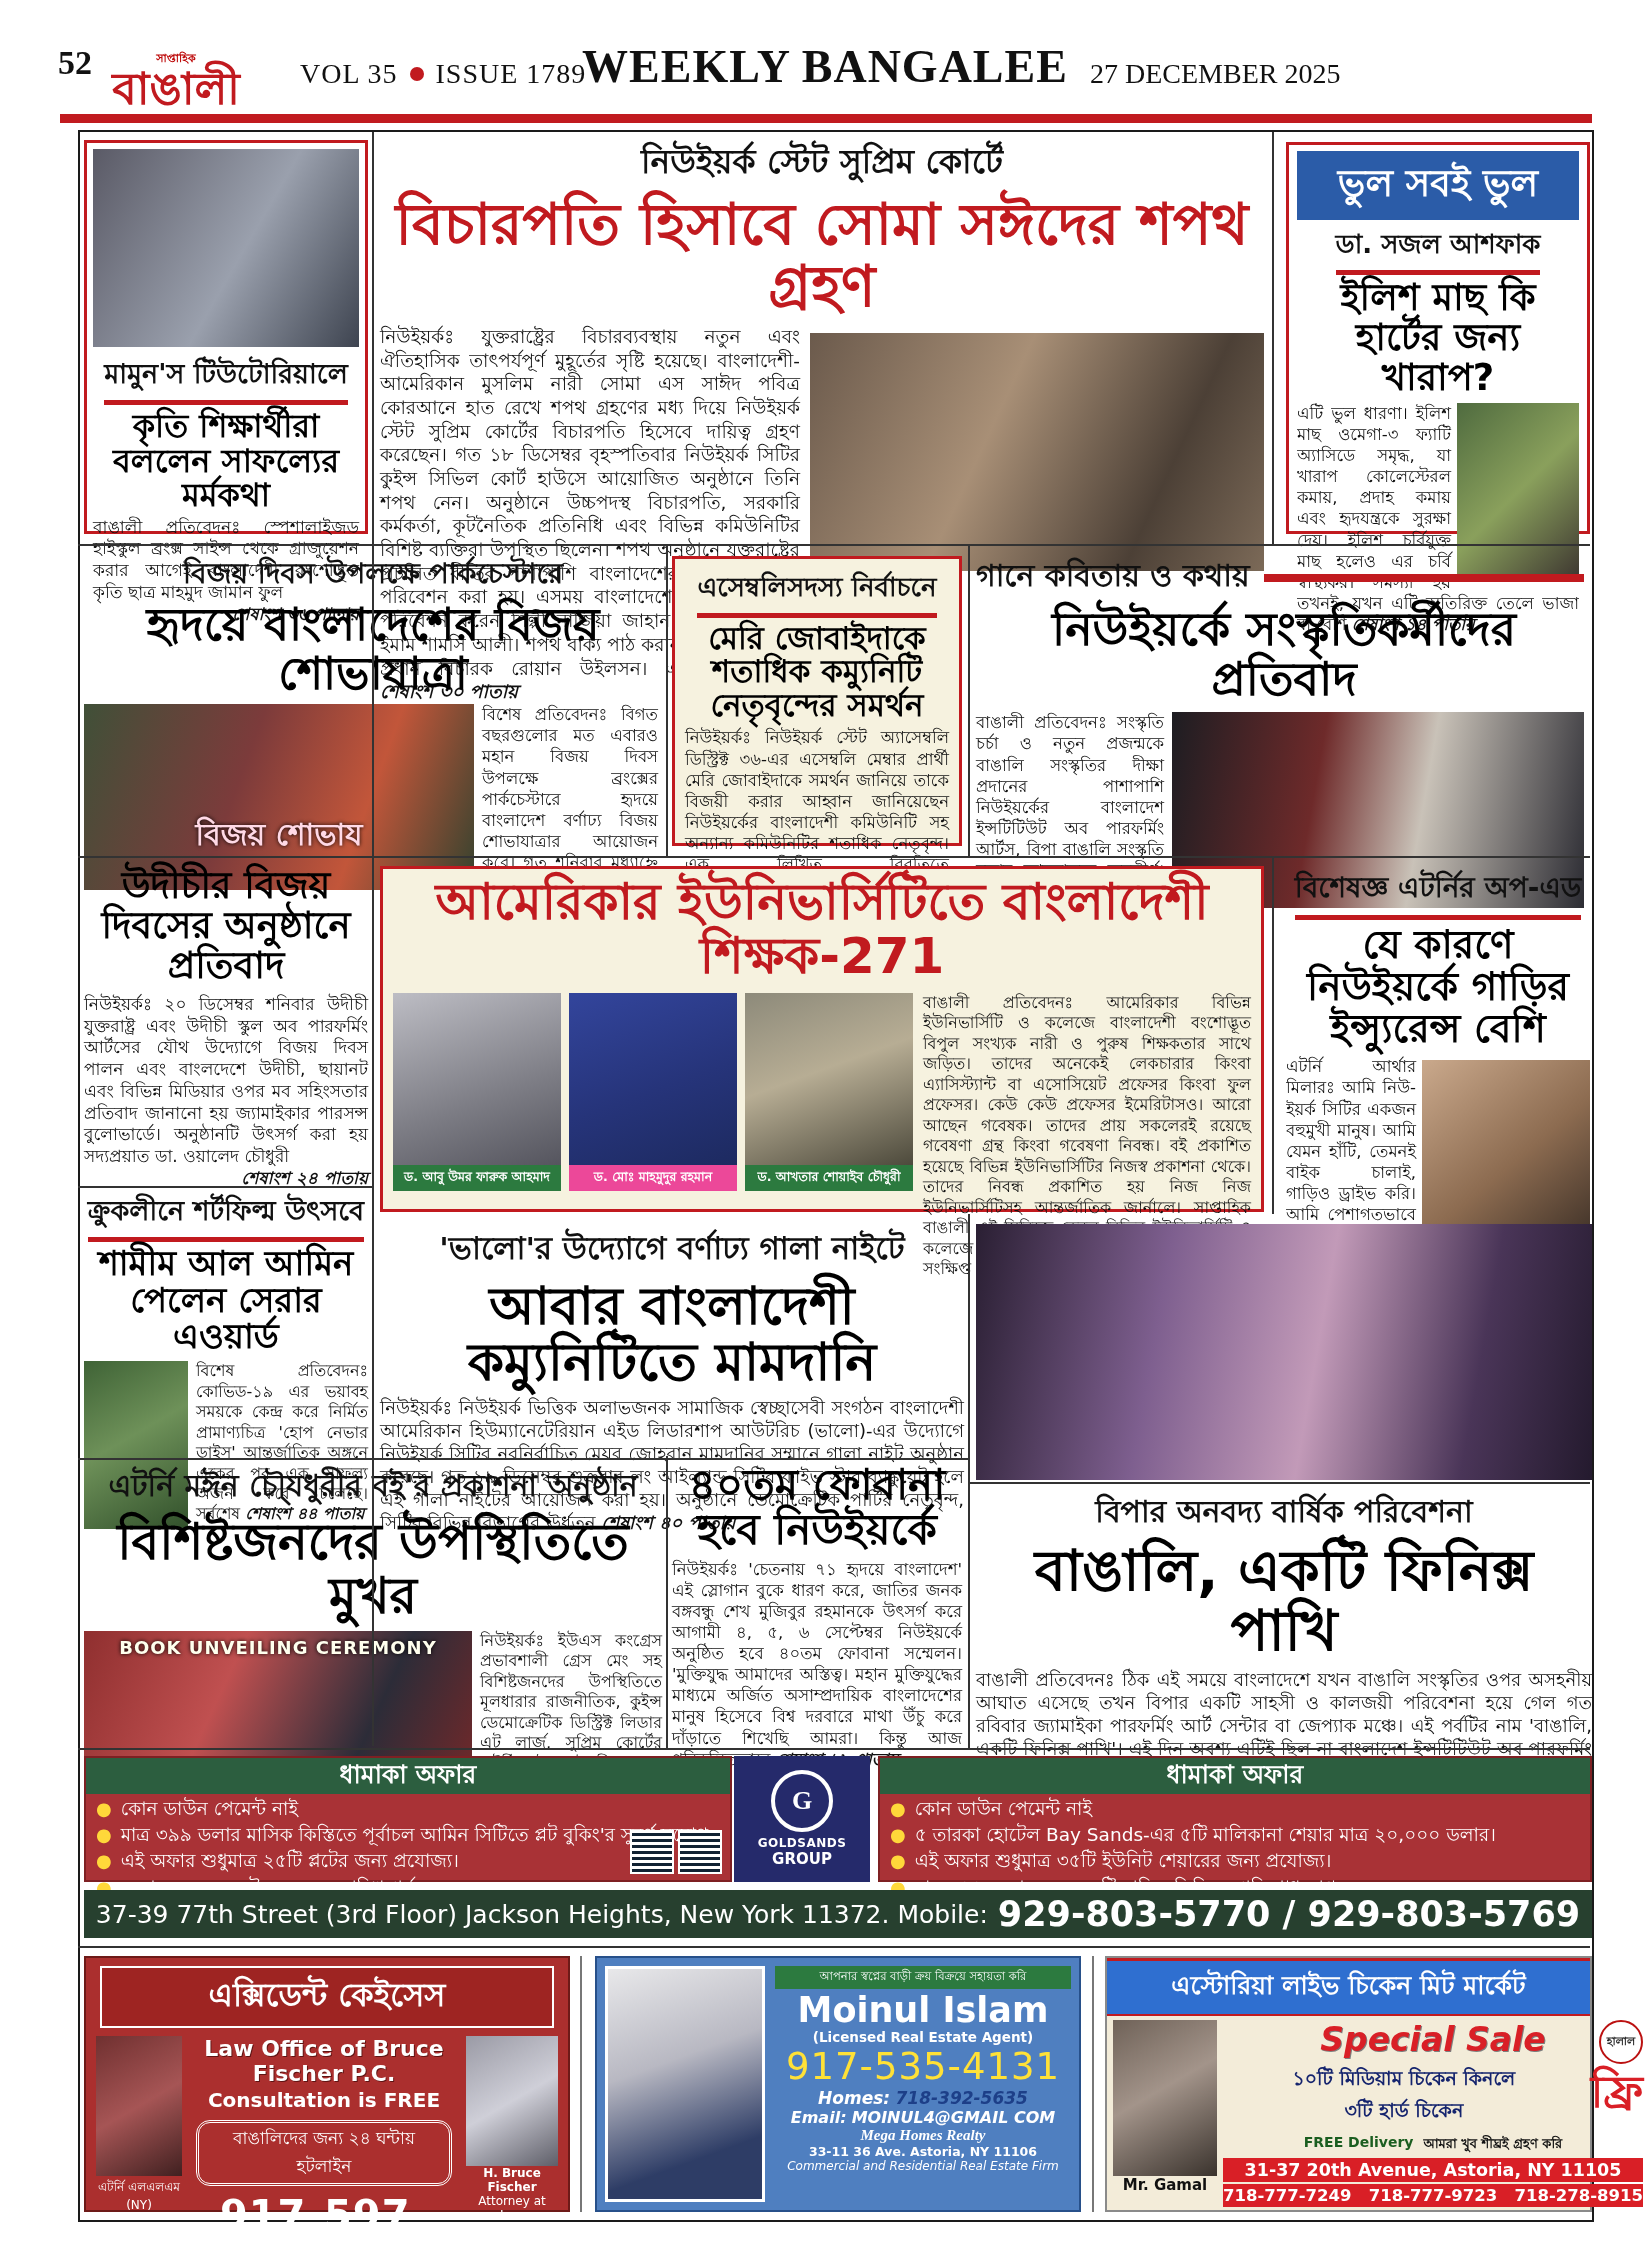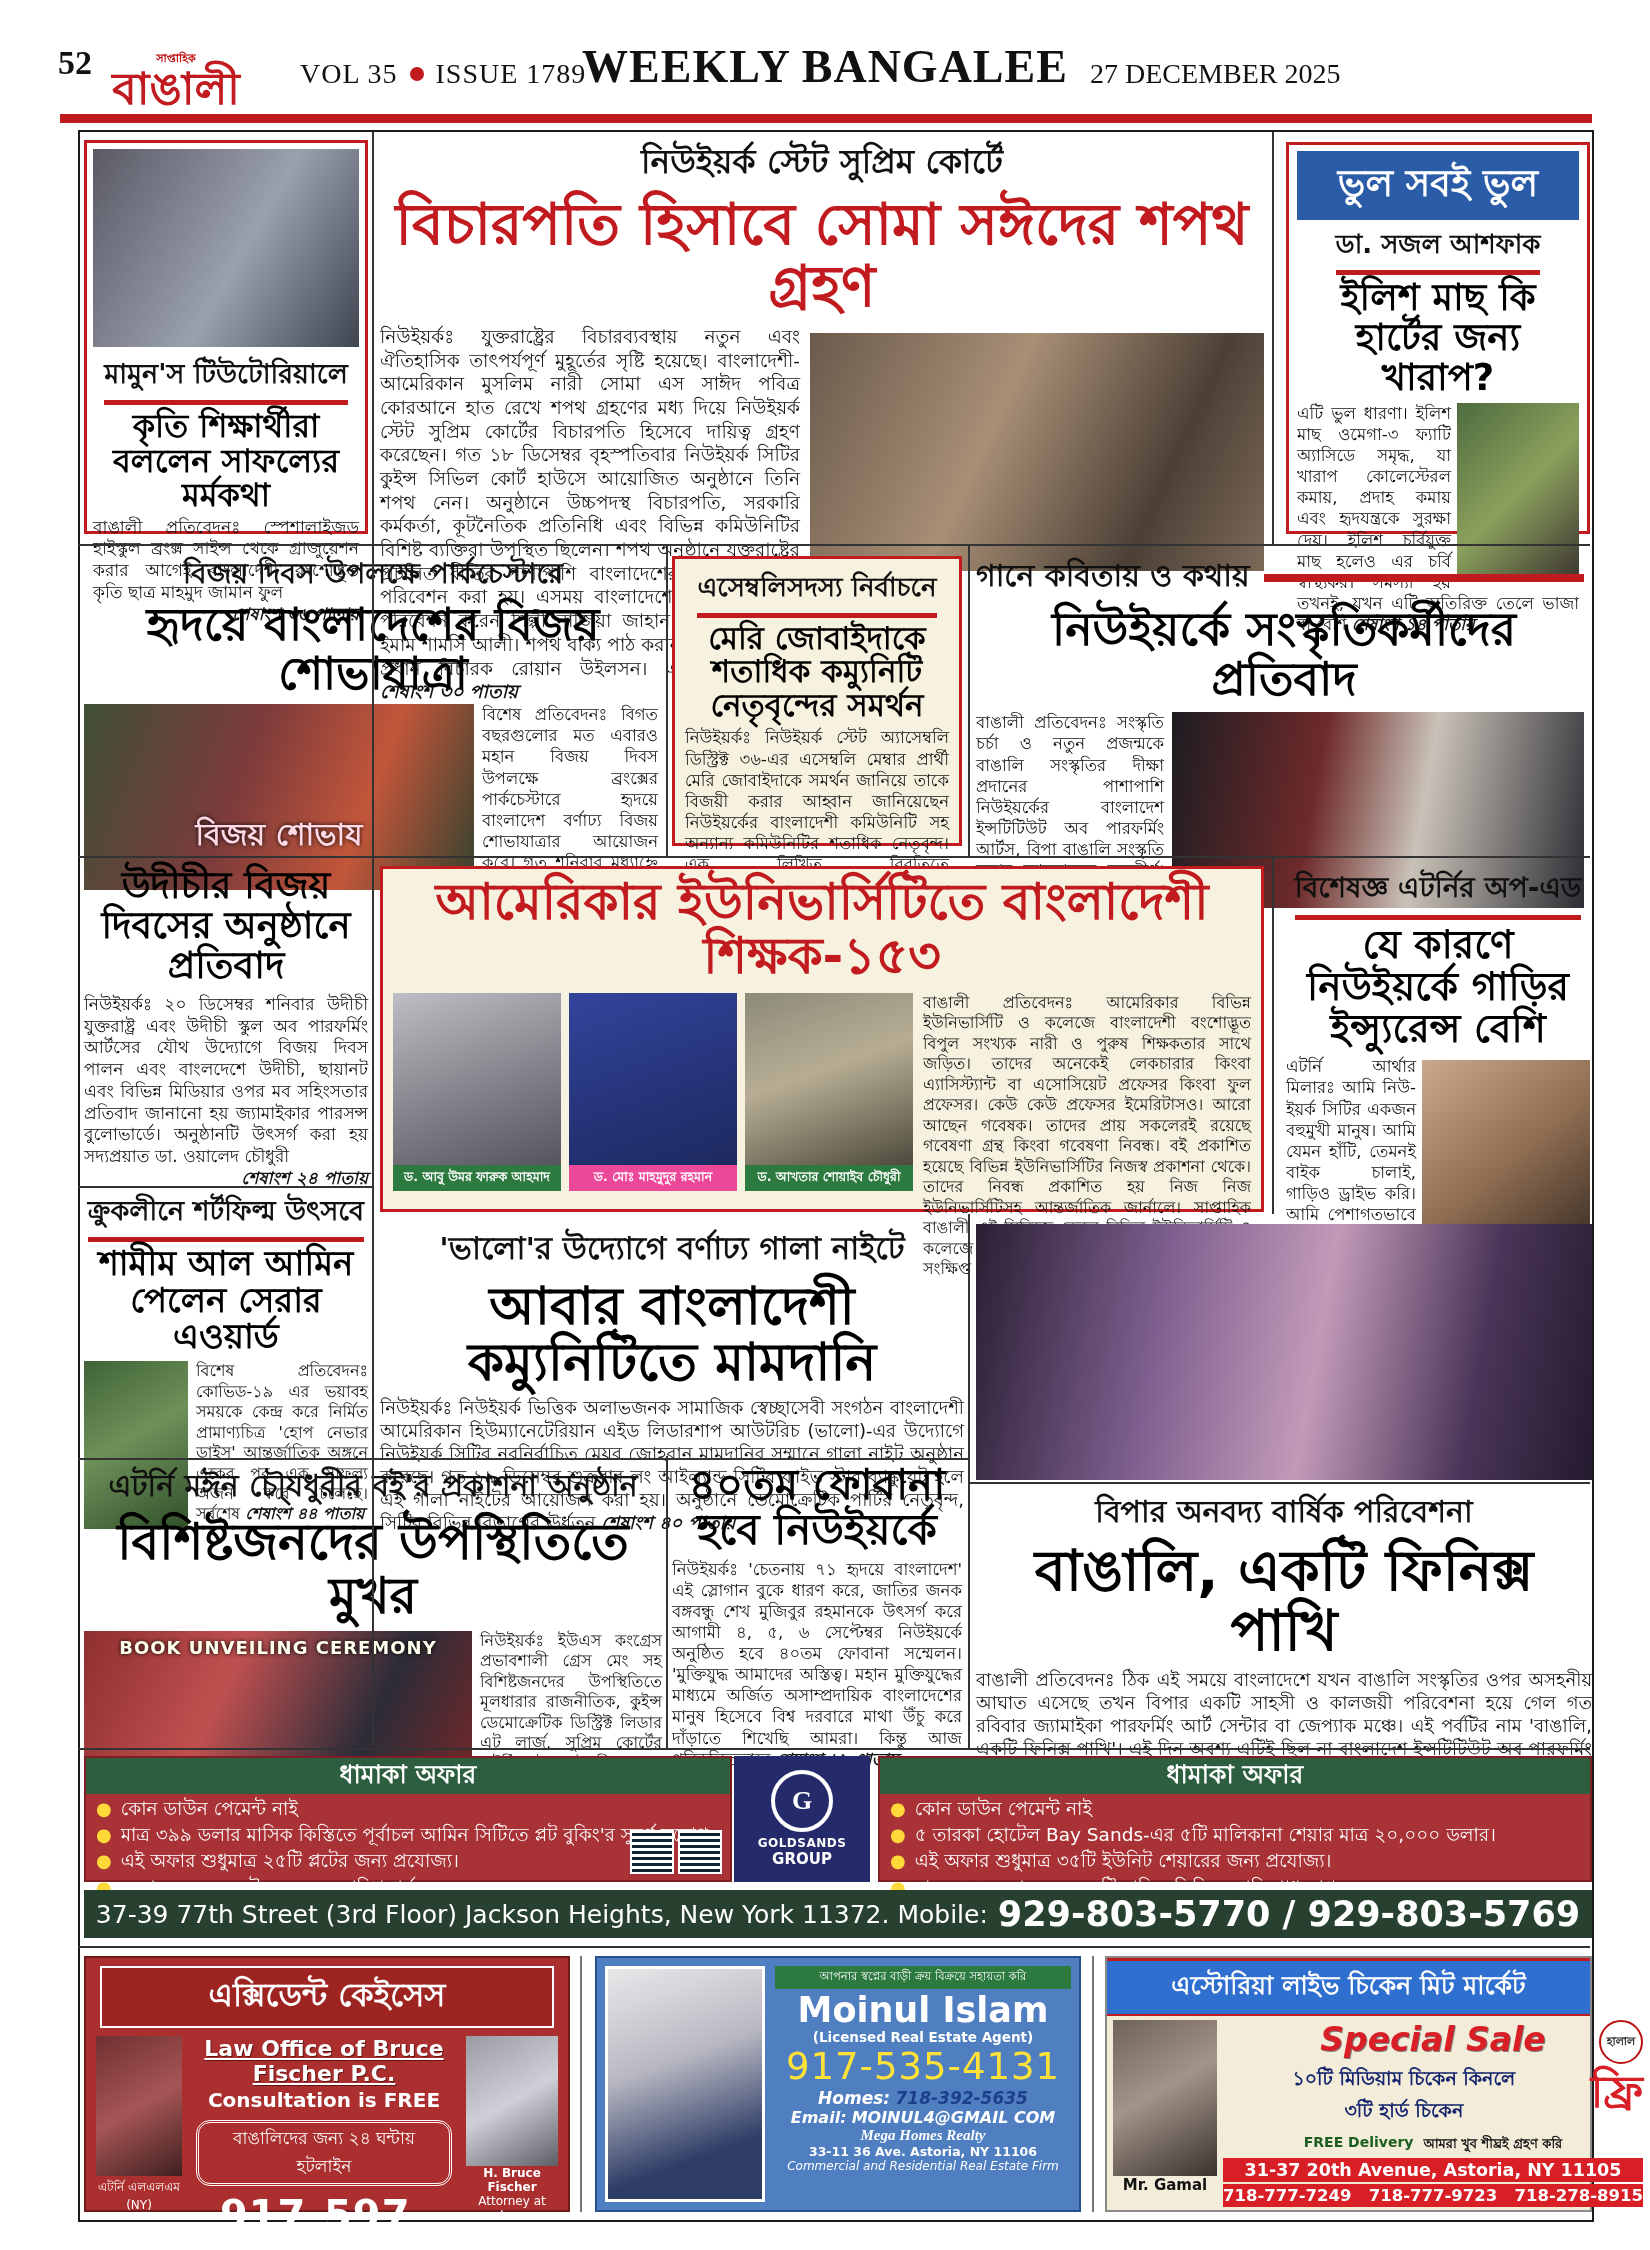--- a/index.html
+++ b/index.html
@@ -154,21 +154,21 @@
 
   <div class="abs" style="left:84px;top:866px;width:284px;height:316px;">
     <div class="headline" style="font-size:37px;">উদীচীর বিজয় দিবসের অনুষ্ঠানে প্রতিবাদ</div>
     <div class="body-txt" style="font-size:17px;margin-top:8px;">
       <span>নিউইয়র্কঃ ২০ ডিসেম্বর শনিবার উদীচী যুক্তরাষ্ট্র এবং উদীচী স্কুল অব পারফর্মিং আর্টসের যৌথ উদ্যোগে বিজয় দিবস পালন এবং বাংলদেশে উদীচী, ছায়ানট এবং বিভিন্ন মিডিয়ার ওপর মব সহিংসতার প্রতিবাদ জানানো হয় জ্যামাইকার পারসন্স বুলোভার্ডে। অনুষ্ঠানটি উৎসর্গ করা হয় সদ্যপ্রয়াত ডা. ওয়ালেদ চৌধুরী</span>
       <span class="cont" style="float:right;">শেষাংশ ২৪ পাতায়</span>
     </div>
   </div>
 
   <div class="abs creambox" style="left:380px;top:866px;width:884px;height:346px;padding:6px 10px;box-sizing:border-box;">
-    <div class="headline hl-red" style="font-size:50px;">আমেরিকার ইউনিভার্সিটিতে বাংলাদেশী শিক্ষক-১৫৩</div>
+    <div class="headline hl-red" style="font-size:50px;">আমেরিকার ইউনিভার্সিটিতে বাংলাদেশী শিক্ষক-271</div>
     <div style="display:flex;gap:10px;margin-top:10px;">
       <div style="display:flex;gap:8px;">
         <div>
           <div class="photo" style="width:168px;height:172px;background:linear-gradient(160deg,#bdbdc4,#7d7d85 60%,#55555e);"></div>
           <div style="background:#2c7a3f;color:#fff;font-size:12.5px;font-weight:bold;text-align:center;padding:3px 1px;">ড. আবু উমর ফারুক আহমাদ</div>
         </div>
         <div>
           <div class="photo" style="width:168px;height:172px;background:linear-gradient(160deg,#33459c,#26347a 55%,#1d2a60);"></div>
           <div style="background:#ec4899;color:#fff;font-size:12.5px;font-weight:bold;text-align:center;padding:3px 1px;">ড. মোঃ মাহমুদুর রহমান</div>
         </div>
@@ -308,21 +308,21 @@
   <div class="abs hline" style="left:78px;top:1946px;width:1512px;"></div>
 
   <div class="abs acc" style="left:84px;top:1956px;width:486px;height:256px;box-sizing:border-box;">
     <div class="acchead">এক্সিডেন্ট কেইসেস</div>
     <div style="display:flex;gap:8px;padding:4px 10px;">
       <div style="width:86px;">
         <div class="photo" style="width:86px;height:140px;background:linear-gradient(150deg,#703030,#a65555 50%,#402020);"></div>
         <div class="small" style="text-align:center;margin-top:2px;">এটর্নি এলএলএম (NY)</div>
       </div>
       <div style="flex:1;text-align:center;">
-        <div style="font-weight:bold;font-size:22px;text-shadow:1px 1px 0 #5e1413;text-decoration:underline;">Law Office of Bruce Fischer P.C.</div>
+        <div style="font-weight:bold;font-size:22px;text-shadow:1px 1px 0 #5e1413;">Law Office of Bruce Fischer P.C.</div>
         <div style="font-weight:bold;font-size:20px;margin-top:2px;">Consultation is FREE</div>
         <div class="pill" style="margin:8px 6px 6px 6px;">বাঙালিদের জন্য ২৪ ঘন্টায় হটলাইন</div>
         <div style="font-weight:bold;font-size:40px;letter-spacing:1px;">917-597-6349</div>
       </div>
       <div style="width:92px;">
         <div class="photo" style="width:92px;height:130px;background:linear-gradient(150deg,#9a9aa5,#cfcfd8 50%,#5e5e68);"></div>
         <div class="small" style="text-align:center;font-weight:bold;">H. Bruce Fischer</div>
         <div class="small" style="text-align:center;">Attorney at Law</div>
         <div class="small" style="text-align:center;font-weight:bold;">646-752-6097</div>
       </div>

